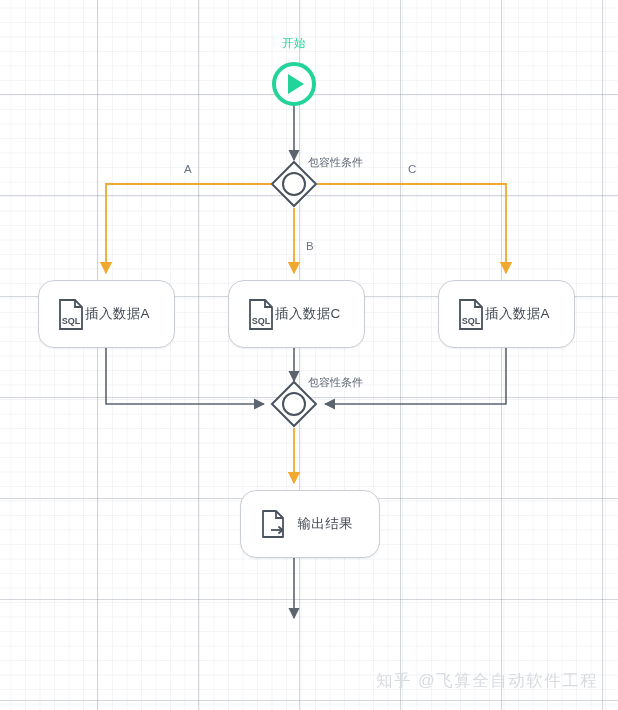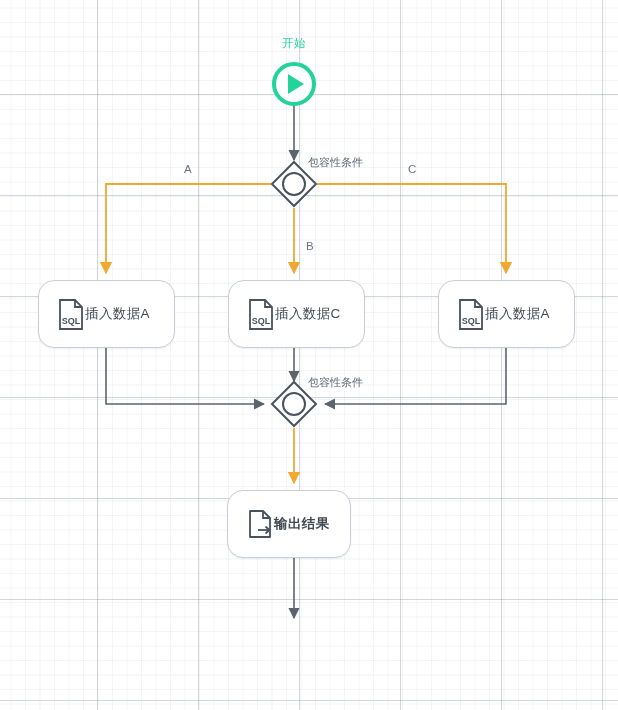--- a/index.html
+++ b/index.html
@@ -180,27 +180,28 @@
   </div>
 
   <div class="gateway" style="left:270px;top:380px;width:48px;height:48px;">
     <svg width="48" height="48">
       <path d="M 24 2 L 46 24 L 24 46 L 2 24 Z" fill="#ffffff" stroke="#4a525e" stroke-width="2"></path>
       <circle cx="24" cy="24" r="11" fill="none" stroke="#4a525e" stroke-width="2"></circle>
     </svg>
   </div>
   <div class="gw-label" style="left:308px;top:375px;">包容性条件</div>
 
-  <div class="task-node" style="left:227px;top:490px;width:124px;height:68px;font-weight:bold;">
+  <div class="task-node" style="left:240px;top:490px;width:140px;height:68px;">
     <div class="task-icon">
       <svg width="26" height="31" viewBox="0 0 26 31">
         <path d="M 3 2 L 16 2 L 23 9 L 23 28 L 3 28 Z" fill="#ffffff" stroke="#4a525e" stroke-width="1.8" stroke-linejoin="round"></path>
         <path d="M 16 2 L 16 9 L 23 9" fill="none" stroke="#4a525e" stroke-width="1.8"></path>
         <path d="M 11 21 L 22 21" fill="none" stroke="#4a525e" stroke-width="1.8"></path>
         <path d="M 19 18 L 22.5 21 L 19 24" fill="none" stroke="#4a525e" stroke-width="1.8" stroke-linecap="round" stroke-linejoin="round"></path>
       </svg>
     </div>
     <div class="task-label">输出结果</div>
   </div>
 
 
+  <div class="watermark">知乎 @飞算全自动软件工程</div>
 
 </div>
 
 </body></html>

